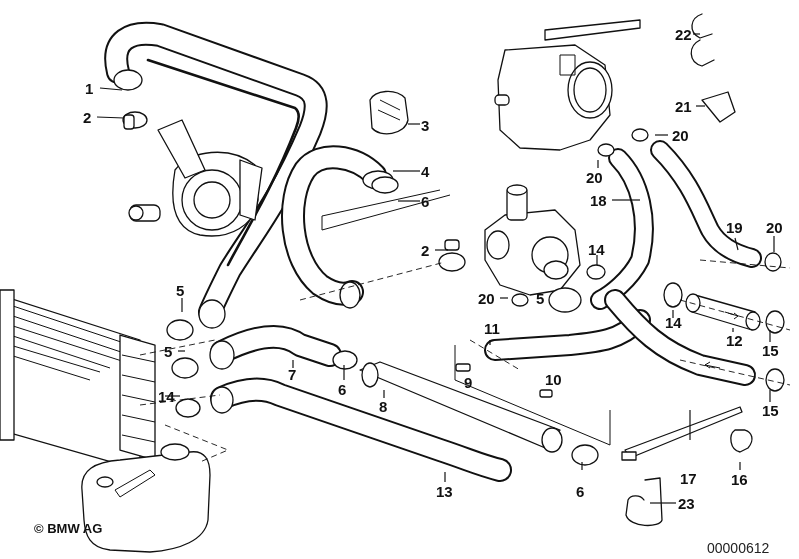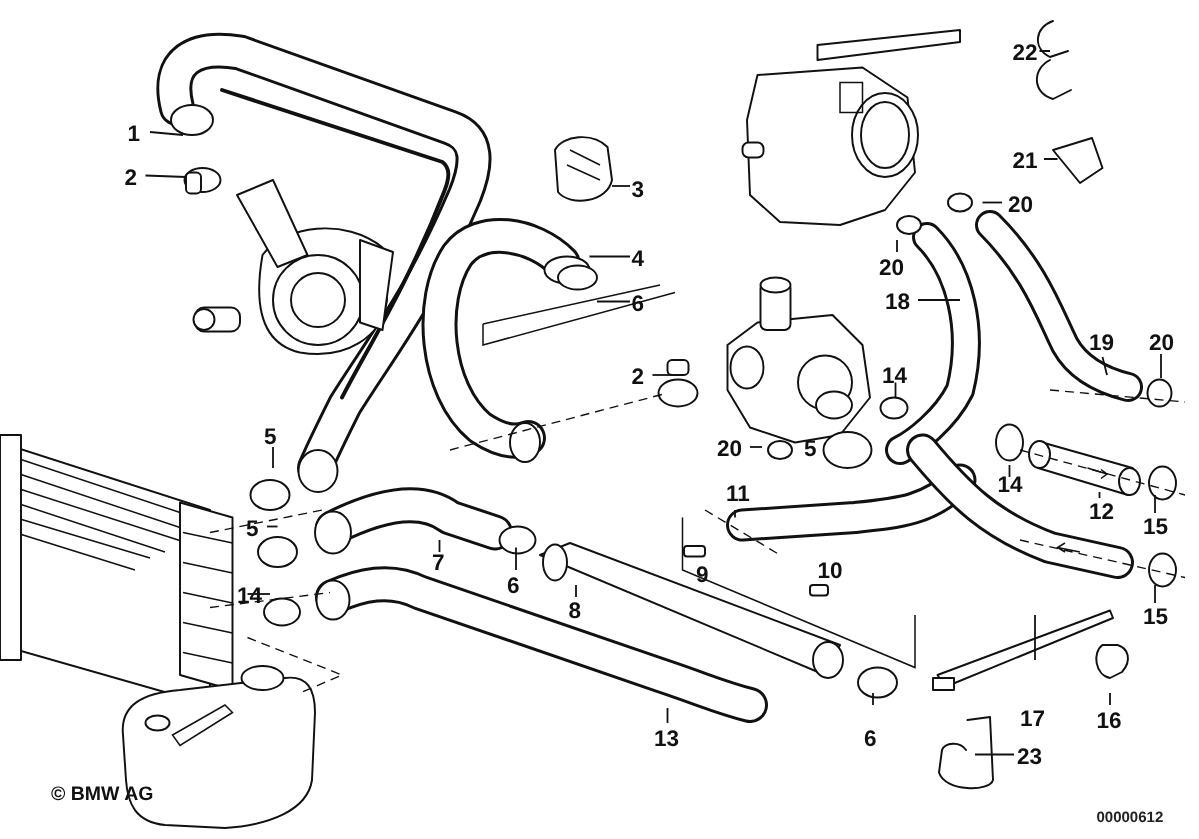--- a/index.html
+++ b/index.html
@@ -5,21 +5,21 @@
   html,body{margin:0;padding:0;background:#fff;}
   body{width:799px;height:559px;position:relative;overflow:hidden;font-family:"Liberation Sans",sans-serif;}
   #diagram{position:absolute;left:0;top:0;width:799px;height:559px;}
   .part{fill:#fff;stroke:#111;stroke-width:1.3;stroke-linejoin:round;stroke-linecap:round;}
   .hose{fill:none;stroke:#111;stroke-linecap:round;stroke-linejoin:round;}
   .thin{fill:none;stroke:#111;stroke-width:1;}
   .dash{fill:none;stroke:#111;stroke-width:0.9;stroke-dasharray:6 4;}
   .leader{stroke:#111;stroke-width:1.2;fill:none;}
   .callout{font-family:"Liberation Sans",sans-serif;font-weight:bold;font-size:15px;fill:#111;}
   .copyright{position:absolute;left:34px;top:521px;font-size:13px;font-weight:bold;color:#111;font-family:"Liberation Sans",sans-serif;}
-  .docid{position:absolute;left:731px;top:540px;font-size:10px;color:#222;font-family:"Liberation Sans",sans-serif;font-weight:bold;}
+  .docid{position:absolute;left:707px;top:540px;font-size:14px;color:#222;font-family:"Liberation Sans",sans-serif;}
 </style>
 </head>
 <body>
 
 <svg id="diagram" viewBox="0 0 799 559" xmlns="http://www.w3.org/2000/svg">
 
   <g>
     <path class="hose" stroke-width="24" d="M118 72 C110 40,130 30,160 35 L300 85 C320 92,318 110,310 130 C280 200,255 230,230 270 C220 290,215 300,210 312"></path>
     <path class="hose" stroke="#fff" stroke-width="20" d="M118 72 C110 40,130 30,160 35 L300 85 C320 92,318 110,310 130 C280 200,255 230,230 270 C220 290,215 300,210 312" style="stroke:#fff"></path>
     <path class="hose" stroke-width="2.6" d="M148 60 L295 108 C300 112,300 118,296 128 C272 190,245 232,228 265"></path>

